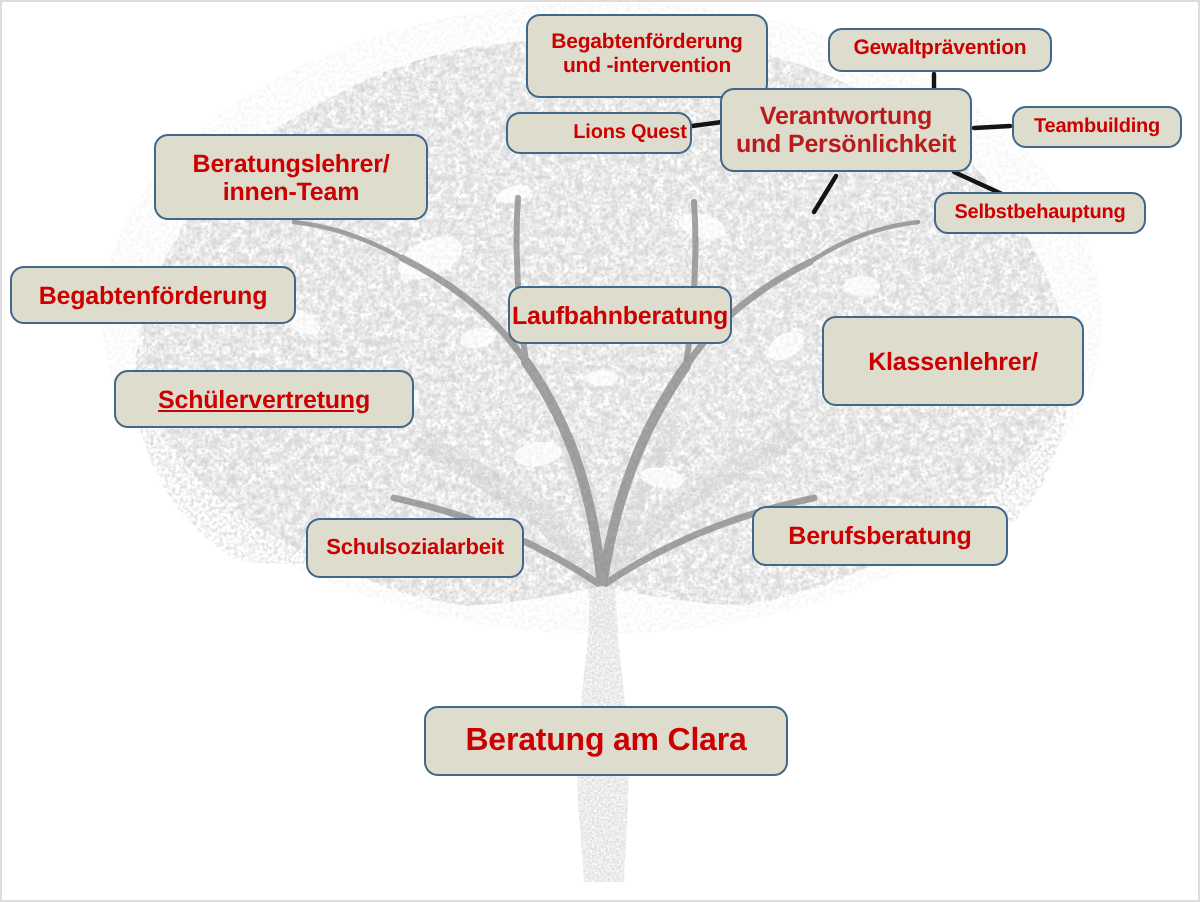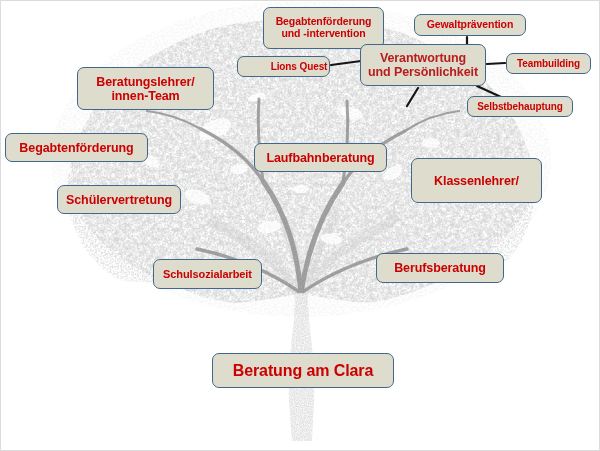--- a/index.html
+++ b/index.html
@@ -58,29 +58,29 @@
 
   .node.central {
     color: #b91c1c;
     background: #dedccd;
     border-color: #41688a;
   }
 
   
   #node-drogenpraevention { left: 262px; top: 6px;   width: 121px; height: 42px; font-size: 10.5px; }
   #node-gewaltpraevention { left: 413px; top: 13px;  width: 112px; height: 22px; font-size: 10.5px; }
-  #node-lions-quest       { left: 236px; top: 55px;  width: 93px;  height: 21px; font-size: 10px; padding-left: 31px; }
+  #node-lions-quest       { left: 252px; top: 55px;  width: 93px;  height: 21px; font-size: 10px; padding-left: 31px; }
   #node-verantwortung     { left: 359px; top: 43px;  width: 126px; height: 42px; font-size: 12.5px; }
   #node-teambuilding      { left: 505px; top: 52px;  width: 85px;  height: 21px; font-size: 10px; }
   #node-selbstbehauptung  { left: 466px; top: 95px;  width: 106px; height: 21px; font-size: 10px; }
   #node-beratungslehrer   { left: 76px;  top: 66px;  width: 137px; height: 43px; font-size: 12.5px; }
   #node-begabtenfoerderung{ left: 4px;   top: 132px; width: 143px; height: 29px; font-size: 12.5px; }
-  #node-laufbahnberatung  { left: 253px; top: 142px; width: 133px; height: 29px; font-size: 12.5px; }
+  #node-laufbahnberatung  { left: 253px; top: 142px; width: 112px; height: 29px; font-size: 12.5px; }
   #node-klassenlehrer     { left: 410px; top: 157px; width: 131px; height: 45px; font-size: 12.5px; }
-  #node-schuelervertretung{ left: 56px;  top: 184px; width: 124px; height: 29px; font-size: 12.5px; }
+  #node-schuelervertretung{ left: 56px;  top: 184px; width: 150px; height: 29px; font-size: 12.5px; text-decoration: underline; }
   #node-schulsozialarbeit { left: 152px; top: 258px; width: 109px; height: 30px; font-size: 11px; }
   #node-berufsberatung    { left: 351px; top: 252px; width: 128px; height: 30px; font-size: 12.5px; margin-left: 24px; }
   #node-beratung-am-clara { left: 211px; top: 352px; width: 182px; height: 35px; font-size: 16px; }
 </style>
 </head>
 <body>
 
 <div id="canvas">
 
   <svg id="tree-layer" viewBox="0 0 600 451" xmlns="http://www.w3.org/2000/svg">

